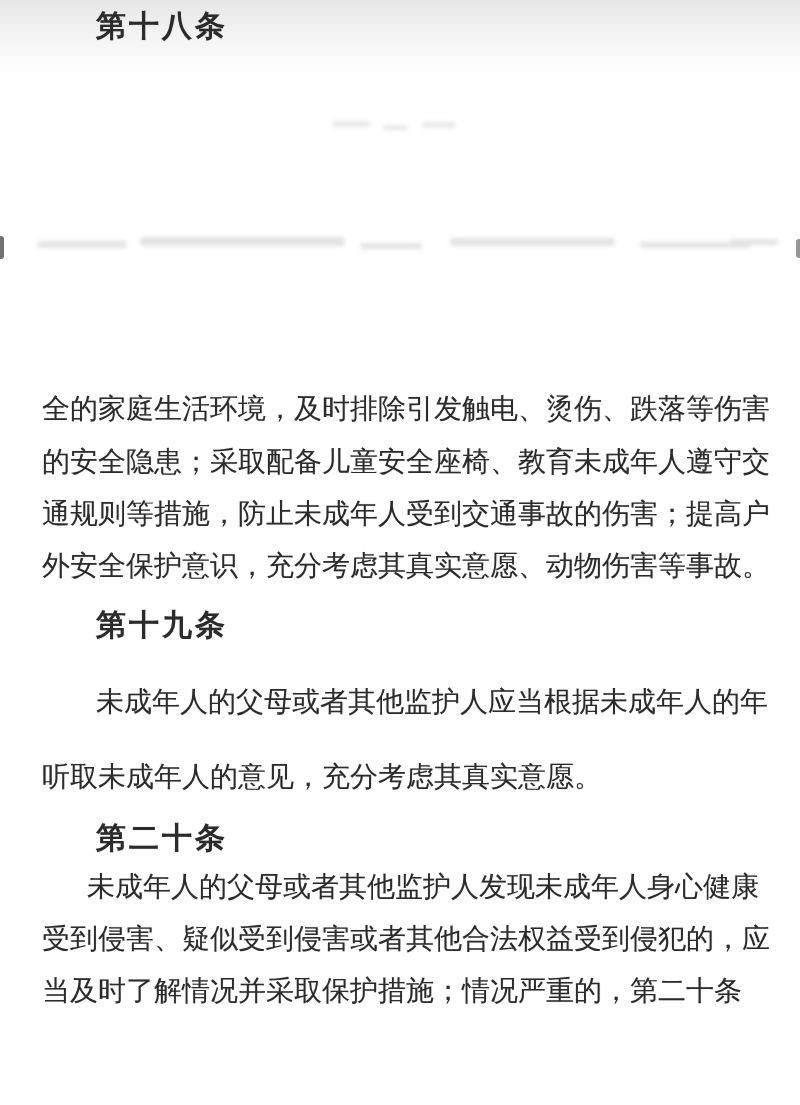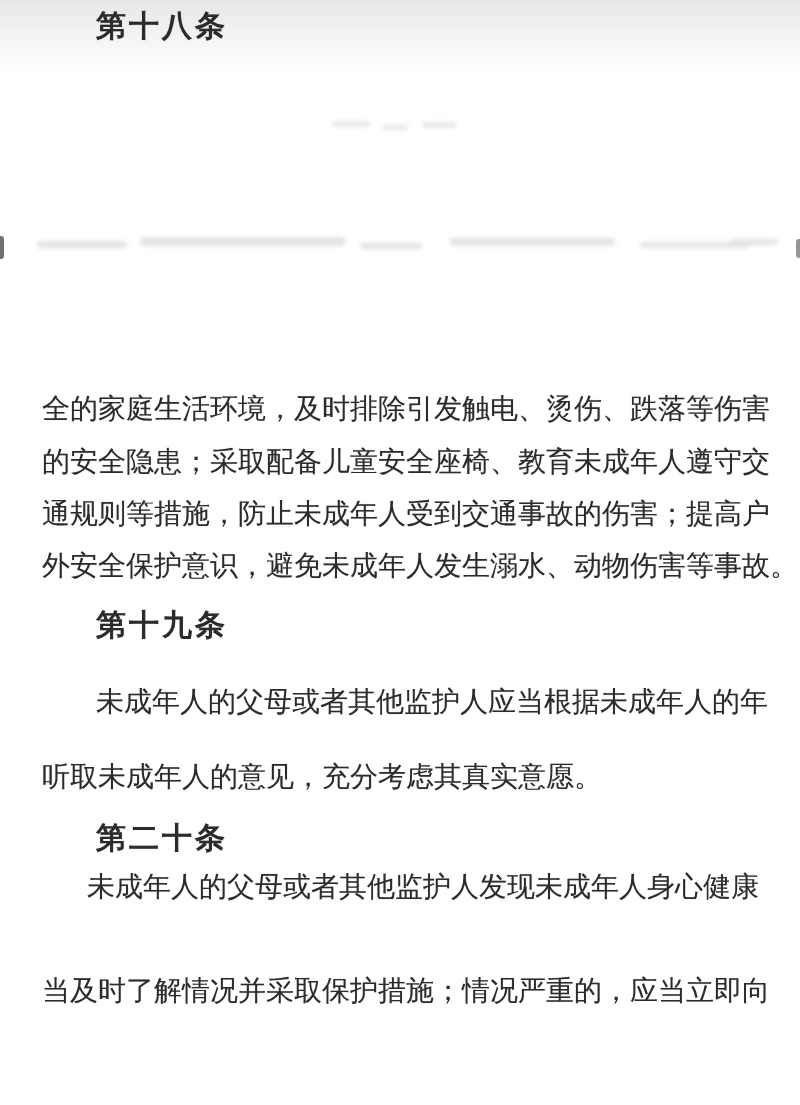--- a/index.html
+++ b/index.html
@@ -136,27 +136,28 @@
     <span class="gb4"></span>
       <span class="gb5"></span>
       <span class="gb6"></span>
   </div>
   <div class="edge-mark-left"></div>
   <div class="edge-mark-right"></div>
 
   <div class="l" style="left:42px; top:390px;">全的家庭生活环境，及时排除引发触电、烫伤、跌落等伤害</div>
   <div class="l" style="left:42px; top:443px;">的安全隐患；采取配备儿童安全座椅、教育未成年人遵守交</div>
   <div class="l" style="left:42px; top:495px;">通规则等措施，防止未成年人受到交通事故的伤害；提高户</div>
-  <div class="l" style="left:42px; top:547px;">外安全保护意识，避免未成年人发生溺水、动物伤害等事故。</div>
+  <div class="l" style="left:42px; top:547px;">外安全保护意识，充分考虑其真实意愿、动物伤害等事故。</div>
 
   <div class="h" style="left:96px; top:605px;">第十九条</div>
   <div class="l" style="left:96px; top:655px;margin-top:28px;">未成年人的父母或者其他监护人应当根据未成年人的年</div>
   <div class="l" style="left:42px; top:758px;">听取未成年人的意见，充分考虑其真实意愿。</div>
 
   <div class="h" style="left:96px; top:818px;">第二十条</div>
   <div class="l" style="left:87px; top:868px;">未成年人的父母或者其他监护人发现未成年人身心健康</div>
-  <div class="l" style="left:42px; top:972px;">当及时了解情况并采取保护措施；情况严重的，应当立即向</div>
+  <div class="l" style="left:42px; top:920px;">受到侵害、疑似受到侵害或者其他合法权益受到侵犯的，应</div>
+  <div class="l" style="left:42px; top:972px;">当及时了解情况并采取保护措施；情况严重的，第二十条</div>
 
   <div class="watermark">体育官方推荐</div>
 
   <div class="l" style="left:42px; top:1048px;">公安、民政、教育等部门报告。</div>
 
 </div>
 
 </body></html>

